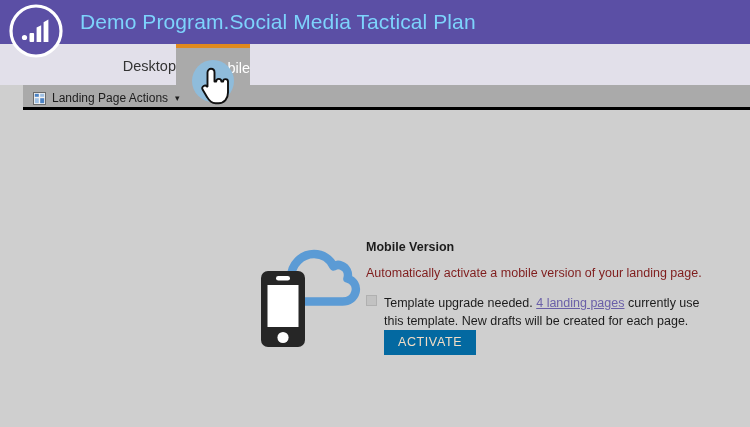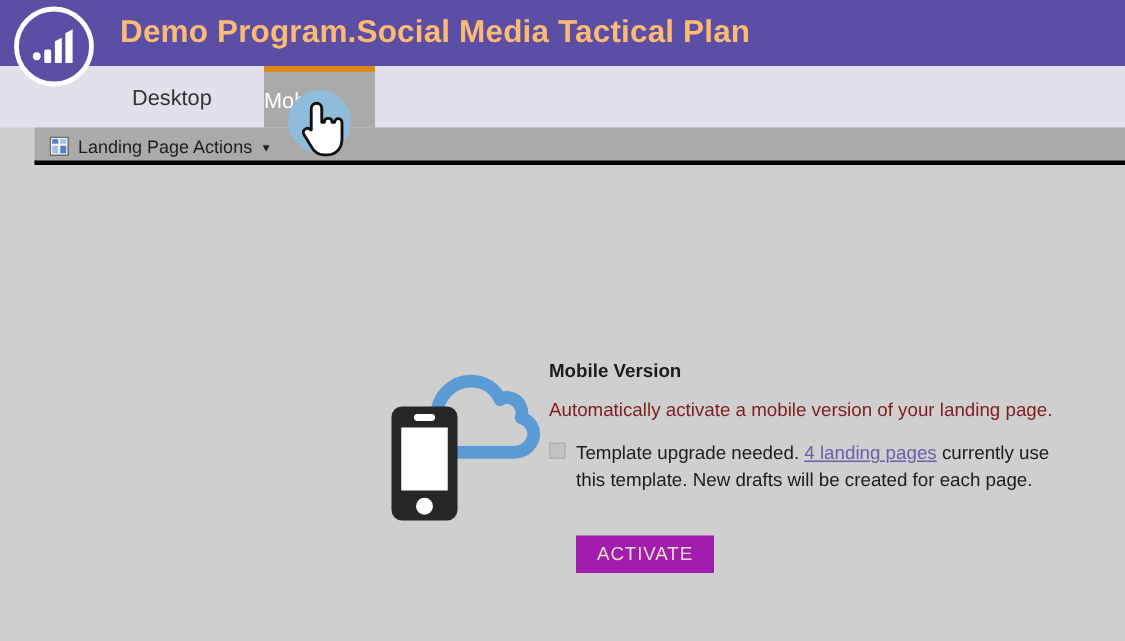--- a/index.html
+++ b/index.html
@@ -30,22 +30,22 @@
     background: #5b4fa5;
     box-sizing: border-box;
   }
   .header-title {
     position: absolute;
     left: 80px;
     top: 0;
     height: 44px;
     line-height: 44px;
     font-size: 21px;
-    font-weight: bold;
-    color: #fdba74;
+    font-weight: normal;
+    color: #7dd3fc;
     letter-spacing: 0.1px;
     white-space: nowrap;
   }
 
   
   .logo {
     position: absolute;
     left: 8px;
     top: 3px;
     width: 56px;
@@ -59,21 +59,21 @@
     top: 44px; left: 0;
     width: 750px;
     height: 41px;
     background: #e2e0ea;
   }
   .tab {
     position: absolute;
     top: 0;
     height: 41px;
     line-height: 44px;
-    text-align: left;
+    text-align: right;
     font-size: 14.5px;
     color: #333333;
     box-sizing: border-box;
     cursor: pointer;
   }
   .tab-desktop {
     left: 88px;
     width: 88px;
   }
   .tab-mobile {
@@ -185,21 +185,21 @@
   .panel-desc {
     font-size: 12.5px;
     color: #7f1d1d;
     margin: 0 0 12px 0;
     line-height: 15px;
   }
 
   .notice-row {
     position: relative;
     padding-left: 18px;
-    margin-bottom: 28px;
+    margin-bottom: 1px;
   }
   .notice-checkbox {
     position: absolute;
     left: 0;
     top: 2px;
     width: 11px;
     height: 11px;
     background: #c2c2c2;
     border: 1px solid #b0b0b0;
     box-sizing: border-box;
@@ -213,21 +213,21 @@
   .notice-link {
     color: #6a5fa8;
     text-decoration: underline;
     cursor: pointer;
   }
 
   .activate-btn {
     display: inline-block;
     margin-left: 18px;
     padding: 5px 14px 6px 14px;
-    background: #a21caf;
+    background: #0369a1;
     color: #f2ddc6;
     font-size: 12.5px;
     letter-spacing: 0.6px;
     border: none;
     font-family: "Liberation Sans", sans-serif;
     cursor: pointer;
   }
 </style>
 </head>
 <body>

